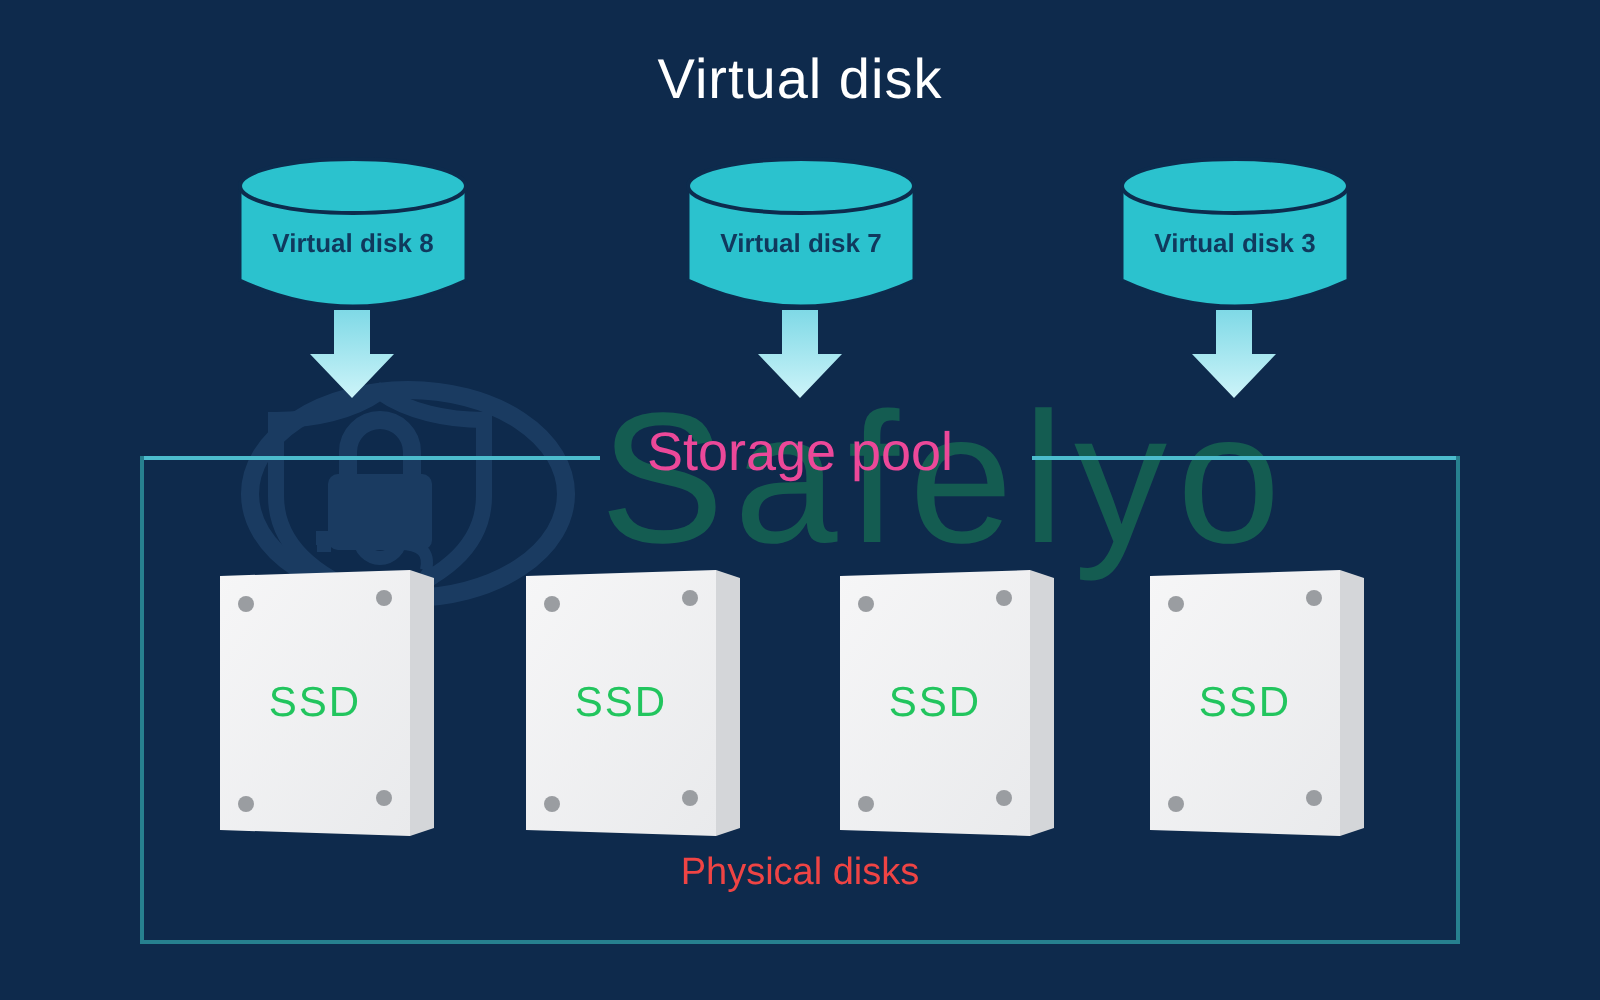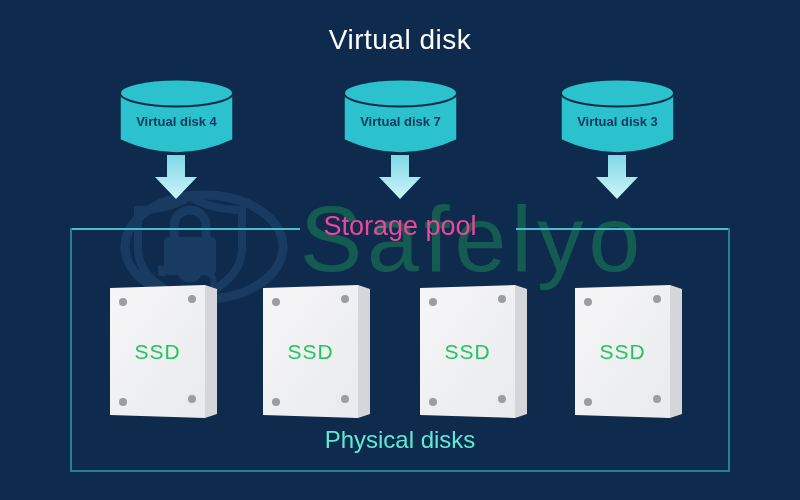--- a/index.html
+++ b/index.html
@@ -42,21 +42,21 @@
   }
   .pool-top-seg{position:absolute;top:0;height:2px;background:#4cbccd;}
   .pool-top-seg.left{left:0;width:228px;}
   .pool-top-seg.right{right:0;width:212px;}
   .pool-label{
     position:absolute;left:50%;top:211px;transform:translateX(-50%);
     color:#ec4899;font-size:27px;font-weight:400;white-space:nowrap;
   }
   .physical-label{
     position:absolute;left:50%;top:426px;transform:translateX(-50%);
-    color:#5eead4;font-size:24px;font-weight:400;white-space:nowrap;
+    color:#ef4444;font-size:19px;font-weight:400;white-space:nowrap;
   }
   
   .ssd{position:absolute;top:283px;width:112px;height:138px;}
   .ssd .ssd-label{
     position:absolute;left:0;width:95px;top:57px;text-align:center;
     font-size:21px;color:#22c55e;letter-spacing:1px;
   }
   .ssd1{left:110px;} .ssd2{left:263px;} .ssd3{left:420px;} .ssd4{left:575px;}
   .hidden-defs{position:absolute;width:0;height:0;}
 </style>
@@ -104,21 +104,21 @@
   <div class="physical-label">Physical disks</div>
 
   <div class="vdisk vd1">
     <svg class="arrow" width="46" height="45" viewBox="0 0 46 45">
       <path d="M14,0 H32 V22 H44 L23,44 L2,22 H14 Z" fill="url(#grad-arrow)"></path>
     </svg>
     <svg class="cyl" width="117" height="80" viewBox="0 0 117 80">
       <path d="M2,15 L2,62 Q58.5,88 115,62 L115,15 Z" fill="#2bc2ce" stroke="#0d2b4d" stroke-width="1.5"></path>
       <ellipse cx="58.5" cy="15" rx="56.5" ry="13.5" fill="#2bc2ce" stroke="#0d2b4d" stroke-width="2"></ellipse>
     </svg>
-    <div class="vlabel">Virtual disk 4</div>
+    <div class="vlabel">Virtual disk 8</div>
   </div>
 
   <div class="vdisk vd2">
     <svg class="arrow" width="46" height="45" viewBox="0 0 46 45">
       <path d="M14,0 H32 V22 H44 L23,44 L2,22 H14 Z" fill="url(#grad-arrow)"></path>
     </svg>
     <svg class="cyl" width="117" height="80" viewBox="0 0 117 80">
       <path d="M2,15 L2,62 Q58.5,88 115,62 L115,15 Z" fill="#2bc2ce" stroke="#0d2b4d" stroke-width="1.5"></path>
       <ellipse cx="58.5" cy="15" rx="56.5" ry="13.5" fill="#2bc2ce" stroke="#0d2b4d" stroke-width="2"></ellipse>
     </svg>

